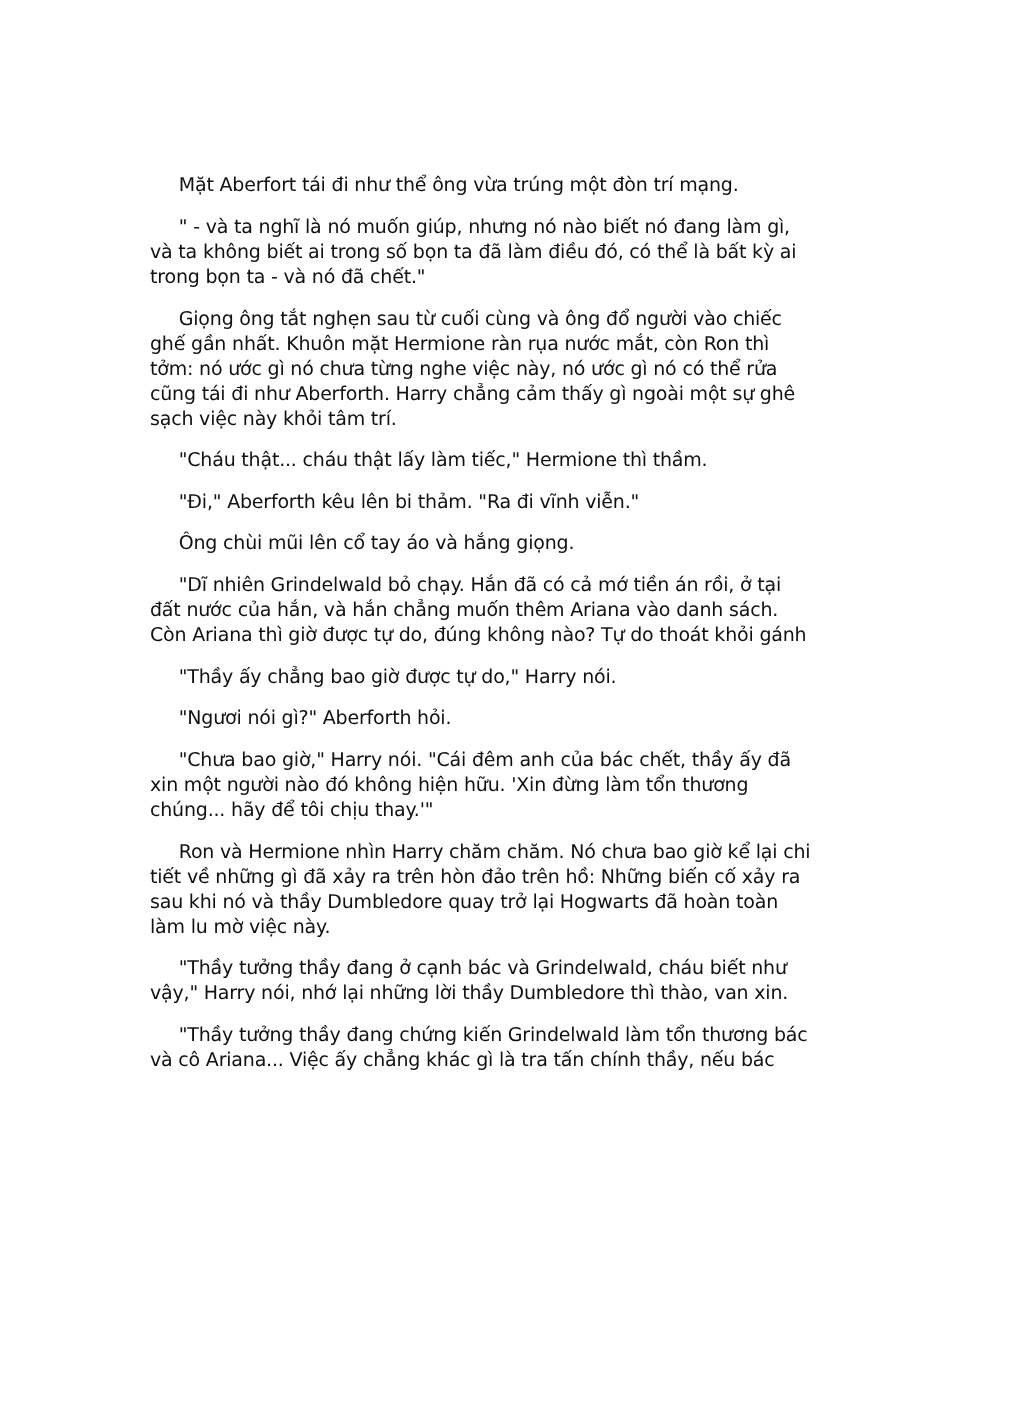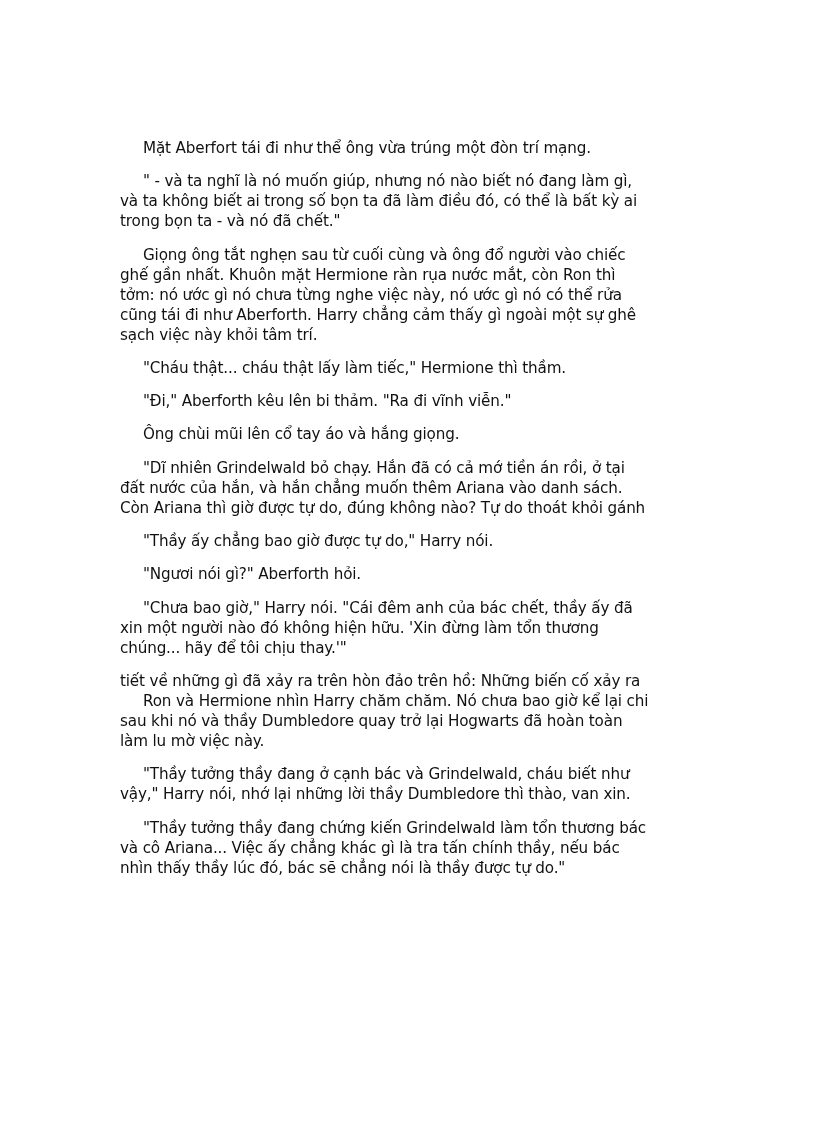--- a/index.html
+++ b/index.html
@@ -58,27 +58,26 @@
   </p>
   <p class="para">
     <span class="line first">"Ngươi nói gì?" Aberforth hỏi.</span>
   </p>
   <p class="para">
     <span class="line first">"Chưa bao giờ," Harry nói. "Cái đêm anh của bác chết, thầy ấy đã</span>
     <span class="line">xin một người nào đó không hiện hữu. 'Xin đừng làm tổn thương</span>
     <span class="line">chúng... hãy để tôi chịu thay.'"</span>
   </p>
   <p class="para">
+    <span class="line first">Ron và Hermione nhìn Harry chăm chăm. Nó chưa bao giờ kể lại chi</span>
     <span class="line">tiết về những gì đã xảy ra trên hòn đảo trên hồ: Những biến cố xảy ra</span>
-    <span class="line first">Ron và Hermione nhìn Harry chăm chăm. Nó chưa bao giờ kể lại chi</span>
     <span class="line">sau khi nó và thầy Dumbledore quay trở lại Hogwarts đã hoàn toàn</span>
     <span class="line">làm lu mờ việc này.</span>
   </p>
   <p class="para">
     <span class="line first">"Thầy tưởng thầy đang ở cạnh bác và Grindelwald, cháu biết như</span>
     <span class="line">vậy," Harry nói, nhớ lại những lời thầy Dumbledore thì thào, van xin.</span>
   </p>
   <p class="para">
     <span class="line first">"Thầy tưởng thầy đang chứng kiến Grindelwald làm tổn thương bác</span>
     <span class="line">và cô Ariana... Việc ấy chẳng khác gì là tra tấn chính thầy, nếu bác</span>
-    <span class="line">nhìn thấy thầy lúc đó, bác sẽ chẳng nói là thầy được tự do."</span>
   </p>
 </div>
 
 </body></html>

